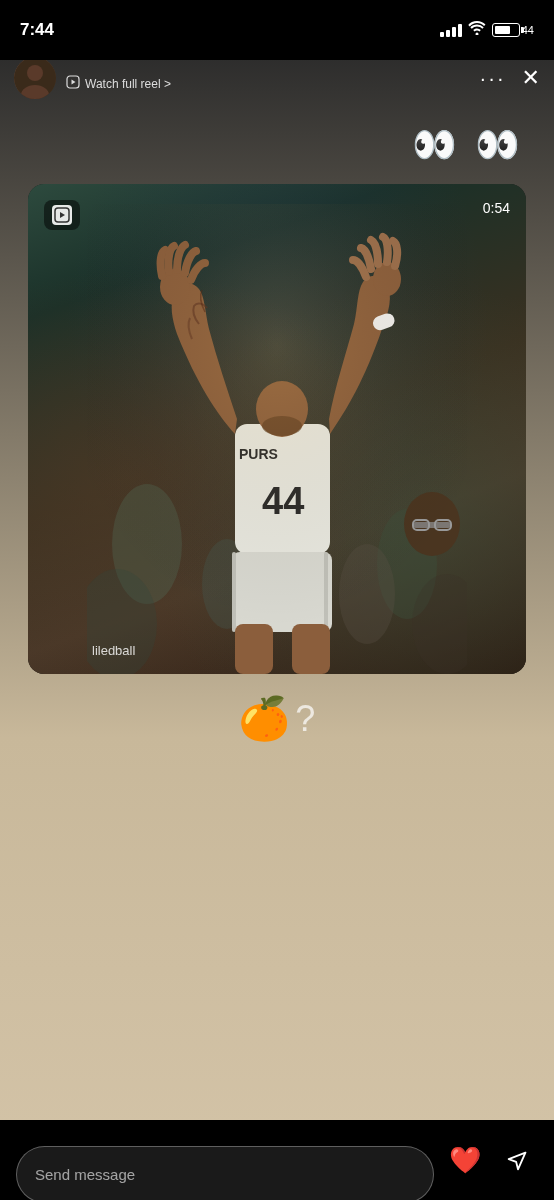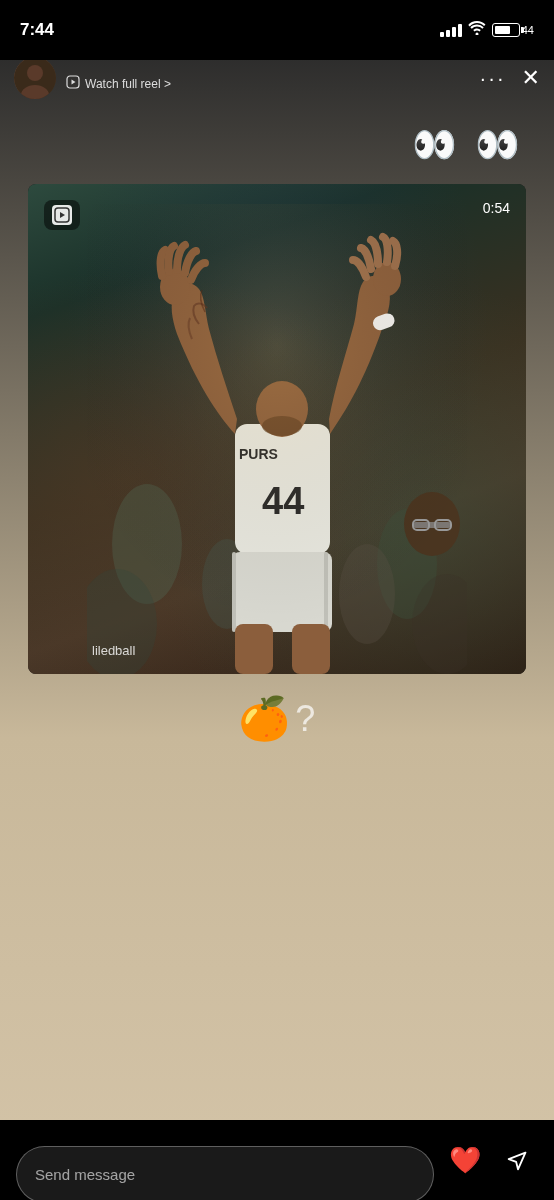--- a/index.html
+++ b/index.html
@@ -200,21 +200,21 @@
       z-index: 3;
     }
 
     
     .video-card {
       position: absolute;
       top: 140px;
       left: 28px;
       right: 28px;
       height: 490px;
-      border-radius: 8px;
+      border-radius: 16px;
       overflow: hidden;
       background: #1a1a1a;
       z-index: 3;
     }
 
     .video-bg {
       width: 100%;
       height: 100%;
       position: relative;
       background: linear-gradient(160deg, #2d4a3e 0%, #1a3028 20%, #3a3020 50%, #4a3828 70%, #2a1a10 100%);

